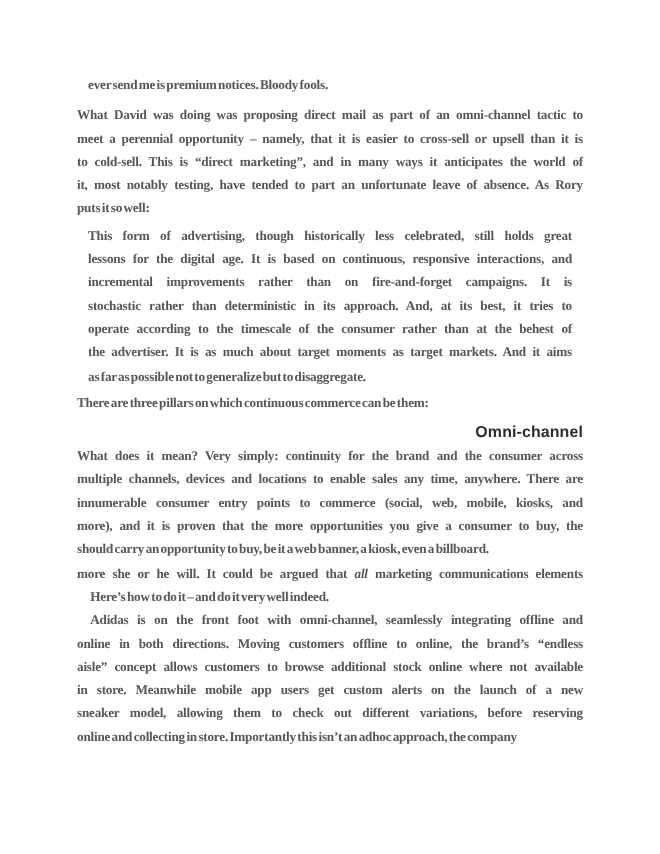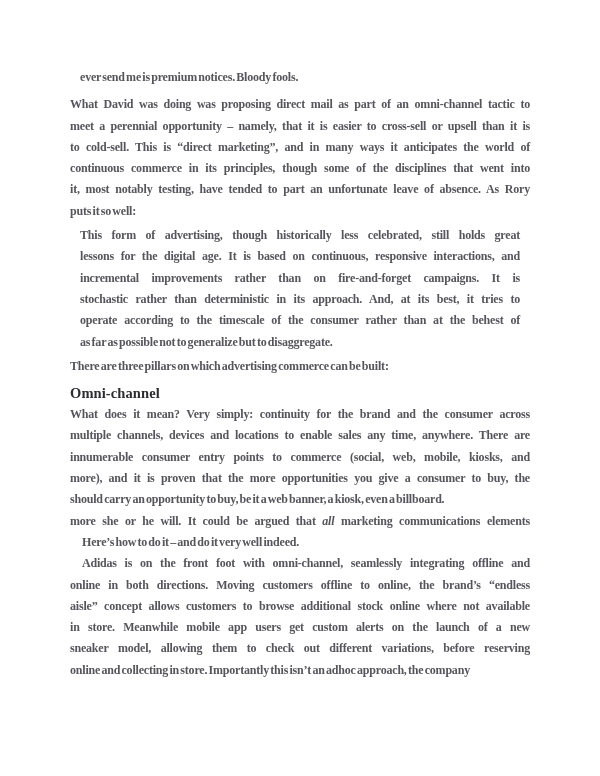--- a/index.html
+++ b/index.html
@@ -36,61 +36,62 @@
 
   .blockquote {
     margin: 3px 10px 0 10px;
     font-weight: bold;
   }
 
   .para-pillars { margin-top: 3px; }
 
   .heading {
     margin: 6px 0 1px 0;
-    font-family: Liberation Serif, serif;
+    font-family: Liberation Sans, sans-serif;
     font-size: 14.5px;
     font-weight: bold;
     letter-spacing: 0.1px;
     line-height: 20px;
     color: #2d2d31;
+    text-align: right;
   }
 
   .indent-first .line:first-child { text-indent: 12px; }
 
   i { font-style: italic; }
 </style>
 </head>
 <body>
 
 <div class="page">
 
   <div class="para quote-tail">
       <div class="line last">ever send me is premium notices. Bloody fools.</div>
     </div>
 
   <div class="para para-david">
       <div class="line">What David was doing was proposing direct mail as part of an omni-channel tactic to</div>
       <div class="line">meet a perennial opportunity – namely, that it is easier to cross-sell or upsell than it is</div>
       <div class="line">to cold-sell. This is “direct marketing”, and in many ways it anticipates the world of</div>
-      <div class="line">continuous commerce in its principles, though some of the disciplines that went into</div>
       <div class="line">it, most notably testing, have tended to part an unfortunate leave of absence. As Rory</div>
       <div class="line last">puts it so well:</div>
     </div>
 
   <div class="blockquote">
       <div class="line">This form of advertising, though historically less celebrated, still holds great</div>
       <div class="line">lessons for the digital age. It is based on continuous, responsive interactions, and</div>
       <div class="line">incremental improvements rather than on fire-and-forget campaigns. It is</div>
       <div class="line">stochastic rather than deterministic in its approach. And, at its best, it tries to</div>
       <div class="line">operate according to the timescale of the consumer rather than at the behest of</div>
+      <div class="line">the advertiser. It is as much about target moments as target markets. And it aims</div>
       <div class="line last">as far as possible not to generalize but to disaggregate.</div>
     </div>
 
   <div class="para para-pillars">
-      <div class="line last">There are three pillars on which advertising commerce can be built:</div>
+      <div class="line last">There are three pillars on which continuous commerce can be them:</div>
     </div>
 
   <div class="heading">Omni-channel</div>
 
   <div class="para">
       <div class="line">What does it mean? Very simply: continuity for the brand and the consumer across</div>
       <div class="line">multiple channels, devices and locations to enable sales any time, anywhere. There are</div>
       <div class="line">innumerable consumer entry points to commerce (social, web, mobile, kiosks, and</div>
       <div class="line">more), and it is proven that the more opportunities you give a consumer to buy, the</div>
       <div class="line last">should carry an opportunity to buy, be it a web banner, a kiosk, even a billboard.</div>

